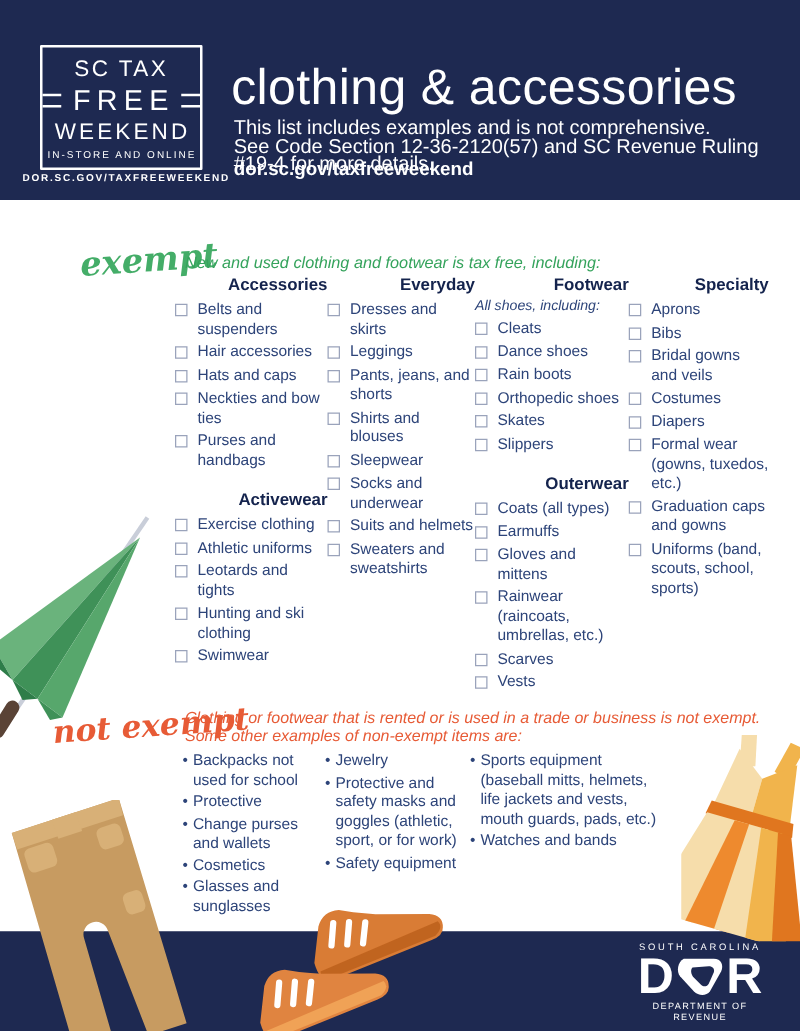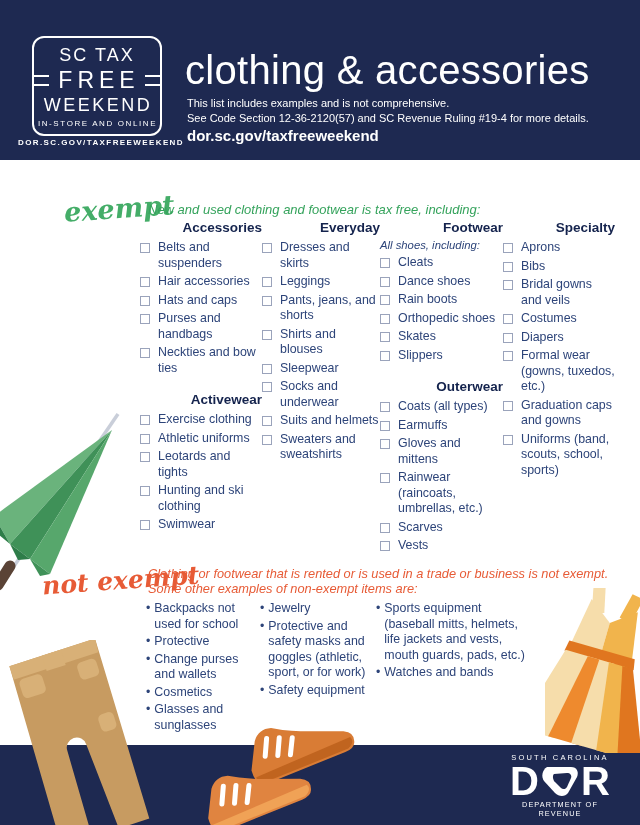--- a/index.html
+++ b/index.html
@@ -1,32 +1,32 @@
 <!DOCTYPE html>
 <html><head>
 <meta charset="utf-8">
 <style>
   html,body{margin:0;padding:0;background:#888;}
   .page{position:relative;width:640px;height:825px;background:#ffffff;overflow:hidden;
         font-family:"Liberation Sans",sans-serif;margin:0 auto;}
   
   .header{position:absolute;left:0;top:0;width:640px;height:160px;background:#1e2951;z-index:3;}
   .logo-box{position:absolute;left:32px;top:36px;width:126px;height:96px;
-            border:2.5px solid #fff;border-radius:12px;color:#fff;
+            border:2.5px solid #fff;border-radius:1px;color:#fff;
             display:flex;flex-direction:column;align-items:center;justify-content:center;}
   .logo-l1{font-size:18px;letter-spacing:2px;font-weight:400;}
   .free-row{display:flex;align-items:center;justify-content:space-between;width:126px;margin:1px 0;}
   .dbl{width:15px;height:7px;border-top:2px solid #fff;border-bottom:2px solid #fff;}
   .logo-l2{font-size:23px;letter-spacing:5px;font-weight:400;margin-left:4px;}
   .logo-l3{font-size:18px;letter-spacing:2.5px;font-weight:400;margin-left:2px;}
   .logo-l4{font-size:8px;letter-spacing:1.6px;margin-top:3px;margin-left:1px;}
   .logo-url{position:absolute;left:18px;top:138px;width:155px;text-align:center;
             color:#fff;font-size:8px;font-weight:bold;letter-spacing:1.4px;}
   .hd-title{position:absolute;left:185px;top:48px;color:#fff;font-size:40px;font-weight:400;letter-spacing:0.3px;}
-  .hd-sub{position:absolute;left:187px;top:96px;color:#fff;font-size:11px;line-height:14.5px;}
+  .hd-sub{position:absolute;left:187px;top:96px;color:#fff;font-size:16px;line-height:14.5px;}
   .hd-link{position:absolute;left:187px;top:127px;color:#fff;font-size:15px;font-weight:bold;cursor:pointer;}
   
   .script{font-family:"DejaVu Serif",serif;font-style:italic;font-weight:bold;transform:rotate(-4deg);}
   .exempt-script{position:absolute;left:64px;top:193px;font-size:27px;color:#44ad68;z-index:4;}
   .notex-script{position:absolute;left:42px;top:566px;font-size:25px;color:#e75b36;z-index:4;}
   
   .ex-intro{position:absolute;left:148px;top:202px;font-size:13px;font-style:italic;color:#35a35c;z-index:4;}
   .exempt-cols{position:absolute;left:140px;top:220px;display:flex;z-index:4;}
   .excol{flex:none;}
   .gh{font-size:13.5px;font-weight:bold;color:#14234d;margin:0 0 5px 0;text-align:right;}
@@ -95,25 +95,25 @@
         <div class="item">
           <span class="cb"></span>
           <span class="ilbl">Hair accessories</span>
         </div>
         <div class="item">
           <span class="cb"></span>
           <span class="ilbl">Hats and caps</span>
         </div>
         <div class="item">
           <span class="cb"></span>
+          <span class="ilbl">Neckties and bow ties</span>
+        </div>
+        <div class="item">
+          <span class="cb"></span>
           <span class="ilbl">Purses and handbags</span>
-        </div>
-        <div class="item">
-          <span class="cb"></span>
-          <span class="ilbl">Neckties and bow ties</span>
         </div>
         <div class="gh later">Activewear</div>
         <div class="item">
           <span class="cb"></span>
           <span class="ilbl">Exercise clothing</span>
         </div>
         <div class="item">
           <span class="cb"></span>
           <span class="ilbl">Athletic uniforms</span>
         </div>

